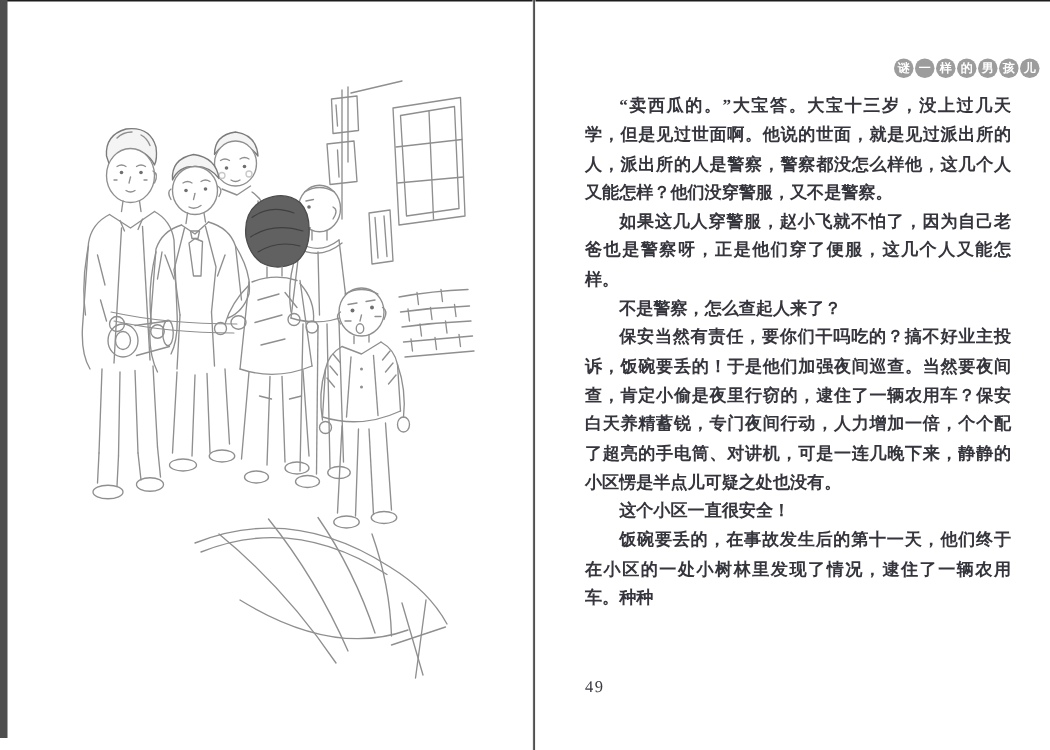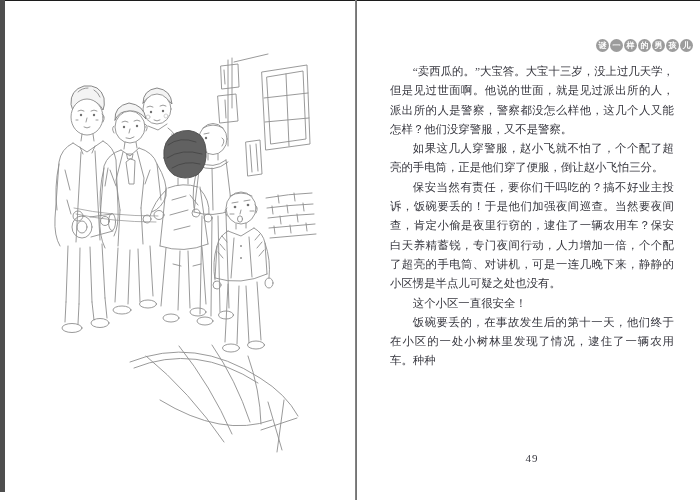--- a/index.html
+++ b/index.html
@@ -15,23 +15,23 @@
   .badge{position:absolute;left:596px;top:39px;display:flex;gap:1px;}
   .badge-char{
     width:13px;height:13px;border-radius:50%;background:#9c9c9c;color:#ffffff;
     font-size:8px;line-height:13px;text-align:center;font-weight:bold;
     font-family:"Liberation Sans","DejaVu Sans",sans-serif;
   }
   .text-col{
     position:absolute;left:390px;top:62px;width:284px;color:#35353d;
     font-size:11.4px;line-height:19.3px;text-align:justify;text-justify:inter-ideograph;
   }
-  .text-col p{margin:0;text-indent:2em;}
+  .text-col p{margin:0;text-indent:2em;font-weight:bold;}
   .page-num{
-    position:absolute;left:390px;top:452px;width:284px;text-align:center;
+    position:absolute;left:390px;top:452px;width:284px;
     color:#3a3a42;font-size:11px;letter-spacing:1px;
   }
 </style>
 </head>
 <body>
 
 <div class="screen">
 
   <div class="edge-top"></div>
   <div class="edge-left"></div>
@@ -306,22 +306,23 @@
 
       <span class="badge-char">孩</span>
 
       <span class="badge-char">儿</span>
     </div>
 
   <div class="text-col">
 
       <p>“卖西瓜的。”大宝答。大宝十三岁，没上过几天学，但是见过世面啊。他说的世面，就是见过派出所的人，派出所的人是警察，警察都没怎么样他，这几个人又能怎样？他们没穿警服，又不是警察。</p>
 
-      <p>如果这几人穿警服，赵小飞就不怕了，个个配了超亮的手电筒，正是他们穿了便服，倒让赵小飞怕三分。</p>
-
+      <p>如果这几人穿警服，赵小飞就不怕了，因为自己老爸也是警察呀，正是他们穿了便服，这几个人又能怎样。</p>
+
+      <p>不是警察，怎么查起人来了？</p>
 
 
       <p>保安当然有责任，要你们干吗吃的？搞不好业主投诉，饭碗要丢的！于是他们加强夜间巡查。当然要夜间查，肯定小偷是夜里行窃的，逮住了一辆农用车？保安白天养精蓄锐，专门夜间行动，人力增加一倍，个个配了超亮的手电筒、对讲机，可是一连几晚下来，静静的小区愣是半点儿可疑之处也没有。</p>
 
       <p>这个小区一直很安全！</p>
 
       <p>饭碗要丢的，在事故发生后的第十一天，他们终于在小区的一处小树林里发现了情况，逮住了一辆农用车。种种</p>
     </div>
 
   <div class="page-num">49</div>

